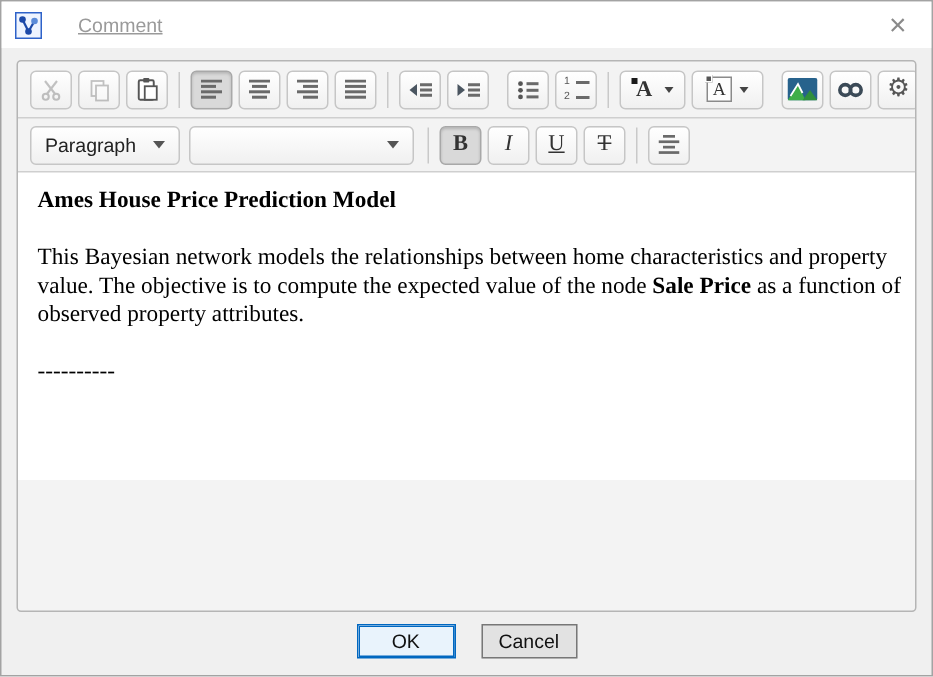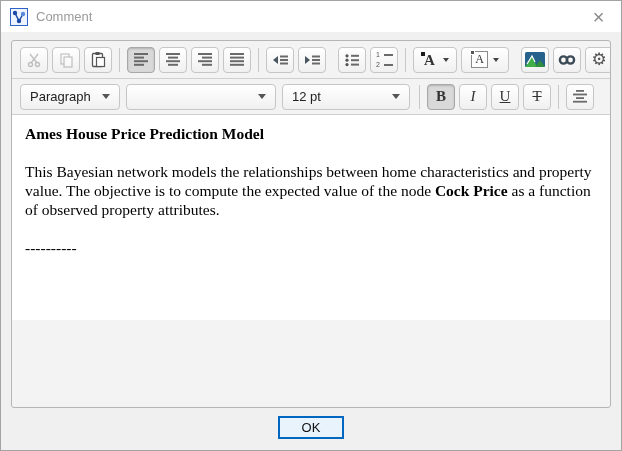--- a/index.html
+++ b/index.html
@@ -14,21 +14,21 @@
     overflow: hidden;
   }
 
   
   .titlebar {
     height: 31px; background: #ffffff;
     display: flex; align-items: center;
     padding-left: 9px;
   }
   .win-icon { width: 18px; height: 18px; flex: 0 0 auto; }
-  .win-title { color: #9a9a9a; font-size: 13px; margin-left: 8px; flex: 1; }
+  .win-title { color: #9a9a9a; font-size: 13px; margin-left: 24px; flex: 1; text-decoration: underline; }
   .close-btn {
     width: 45px; height: 31px;
     display: flex; align-items: center; justify-content: center;
     color: #8a8a8a; font-size: 20px; line-height: 1; cursor: default;
   }
 
   
   .panel {
     margin: 8px 10px 0;
     height: 368px;
@@ -292,24 +292,20 @@
 
     <div class="tb tb2">
       <div class="combo w-paragraph">
         <span>Paragraph</span>
         <span class="caret"></span>
       </div>
       <div class="combo w-font">
         <span></span>
         <span class="caret"></span>
       </div>
-      <div class="combo w-size">
-        <span>12 pt</span>
-        <span class="caret"></span>
-      </div>
 
       <div class="sep"></div>
 
       <div class="tbtn pressed letterbtn b-bold">B</div>
       <div class="tbtn letterbtn b-italic">I</div>
       <div class="tbtn letterbtn b-under">U</div>
       <div class="tbtn letterbtn b-strike">T</div>
 
       <div class="sep"></div>
 
@@ -318,22 +314,23 @@
           <rect x="3" y="0" width="8" height="1.8" fill="#6a6a6a"></rect>
           <rect x="0" y="3.6" width="14" height="1.8" fill="#6a6a6a"></rect>
           <rect x="3" y="7.2" width="8" height="1.8" fill="#6a6a6a"></rect>
           <rect x="0" y="10.8" width="14" height="1.8" fill="#6a6a6a"></rect>
         </svg>
       </div>
     </div>
 
     <div class="textarea">
       <p class="head">Ames House Price Prediction Model</p>
-      <p><span>This Bayesian network models the relationships between home characteristics and property value. The objective is to compute the expected value of the node </span><span class="bold-run">Cock Price</span><span> as a function of observed property attributes.</span></p>
+      <p><span>This Bayesian network models the relationships between home characteristics and property value. The objective is to compute the expected value of the node </span><span class="bold-run">Sale Price</span><span> as a function of observed property attributes.</span></p>
       <p>----------</p>
     </div>
   </div>
 
   <div class="footer">
     <div class="dlg-btn dlg-ok">OK</div>
+    <div class="dlg-btn dlg-cancel">Cancel</div>
   </div>
 
 </div>
 
 </body></html>

